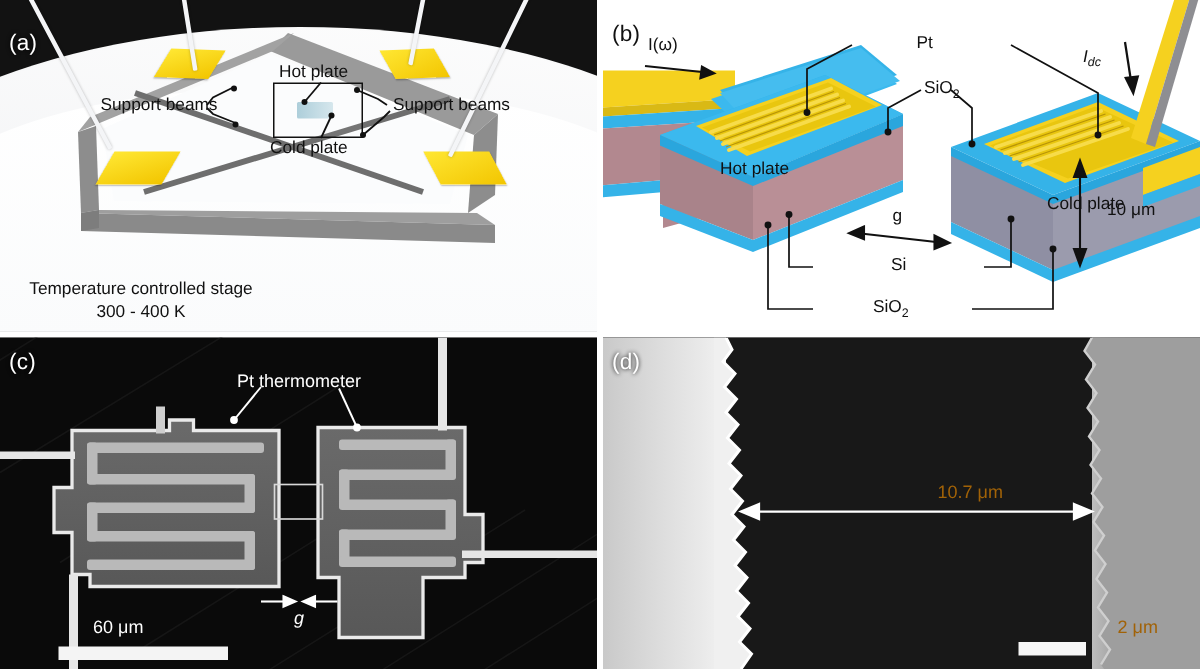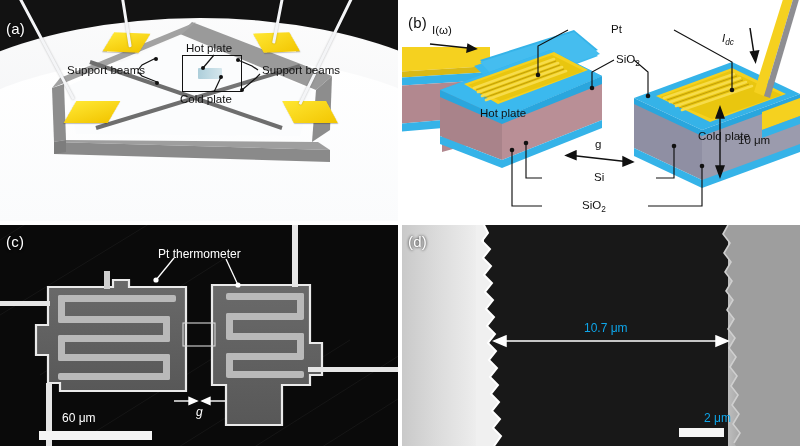--- a/index.html
+++ b/index.html
@@ -39,21 +39,21 @@
   
   .c-txt{position:absolute;font-size:12px;color:#fff;white-space:nowrap;}
   .c-ital{font-style:italic;}
 
   
   .d-left{position:absolute;left:0;top:0;width:82px;height:100%;
      background:linear-gradient(90deg,#c9c9c9 0%,#dcdcdc 45%,#e9e9e9 80%,#f2f2f2 100%);}
   .d-right{position:absolute;right:0;top:0;width:72px;height:100%;
      background:linear-gradient(270deg,#777 0%,#8e8e8e 45%,#a6a6a6 82%,#bdbdbd 100%);}
   .d-gap{position:absolute;left:82px;right:72px;top:0;bottom:0;background:#181818;}
-  .d-txt{position:absolute;font-size:12px;color:#0ea5e9;white-space:nowrap;}
+  .d-txt{position:absolute;font-size:12px;color:#a16207;white-space:nowrap;margin-left:41px;}
 </style>
 </head>
 <body>
 
 <div class="figure">
 
   <div class="panel pa">
     <div class="a-bg"></div>
     <div class="a-stage"></div>
     <div class="a-stage2"></div>
@@ -107,20 +107,24 @@
       <path d="M157,82 L142,76 L138,72" stroke="#111" stroke-width="1.2" fill="none"></path>
       <path d="M238,60 L252,66 L258,70" stroke="#111" stroke-width="1.2" fill="none"></path>
       <path d="M242,90 L256,78 L260,74" stroke="#111" stroke-width="1.2" fill="none"></path>
     </svg>
 
     <div class="a-txt" style="left:186px;top:42px;">Hot plate</div>
     <div class="a-txt" style="left:180px;top:93px;">Cold plate</div>
     <div class="a-txt" style="left:67px;top:64px;">Support beams</div>
     <div class="a-txt" style="left:262px;top:64px;">Support beams</div>
 
+    <div class="a-caption" style="left:10px;top:186px;width:168px;">
+      <div>Temperature controlled stage</div>
+      <div>300 - 400 K</div>
+    </div>
 
     <div class="plabel light" style="left:6px;top:20px;">(a)</div>
   </div>
 
   <div class="panel pb">
     <svg width="398" height="221" style="position:absolute;left:0;top:0;">
 
       <polygon points="-6,47 88,47 88,66 -6,72" fill="#f5d11f"></polygon>
       <polygon points="-6,72 88,66 88,72 -6,78" fill="#d9b915"></polygon>
       <polygon points="-6,78 88,72 88,80 -6,86" fill="#35b3e8"></polygon>

